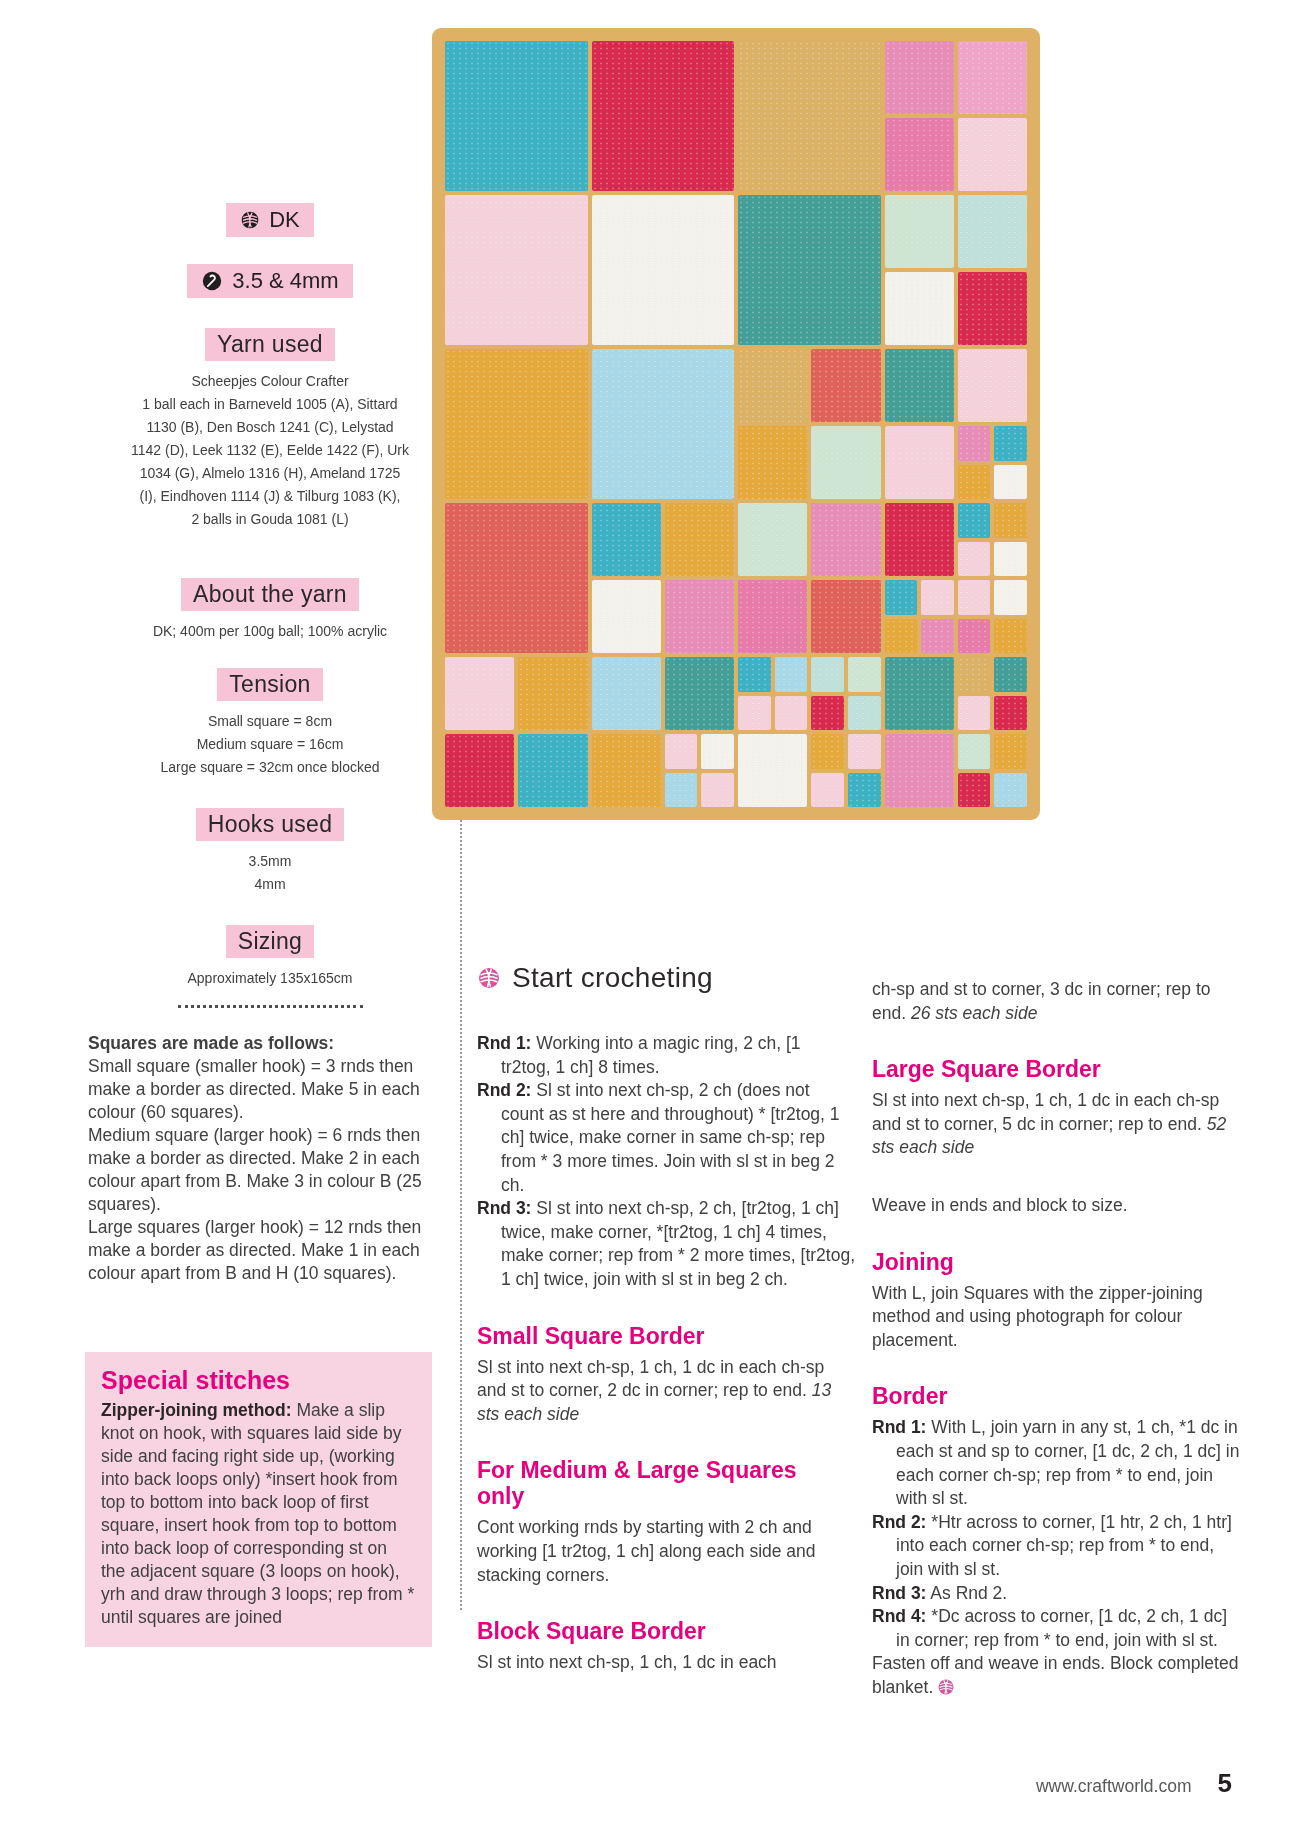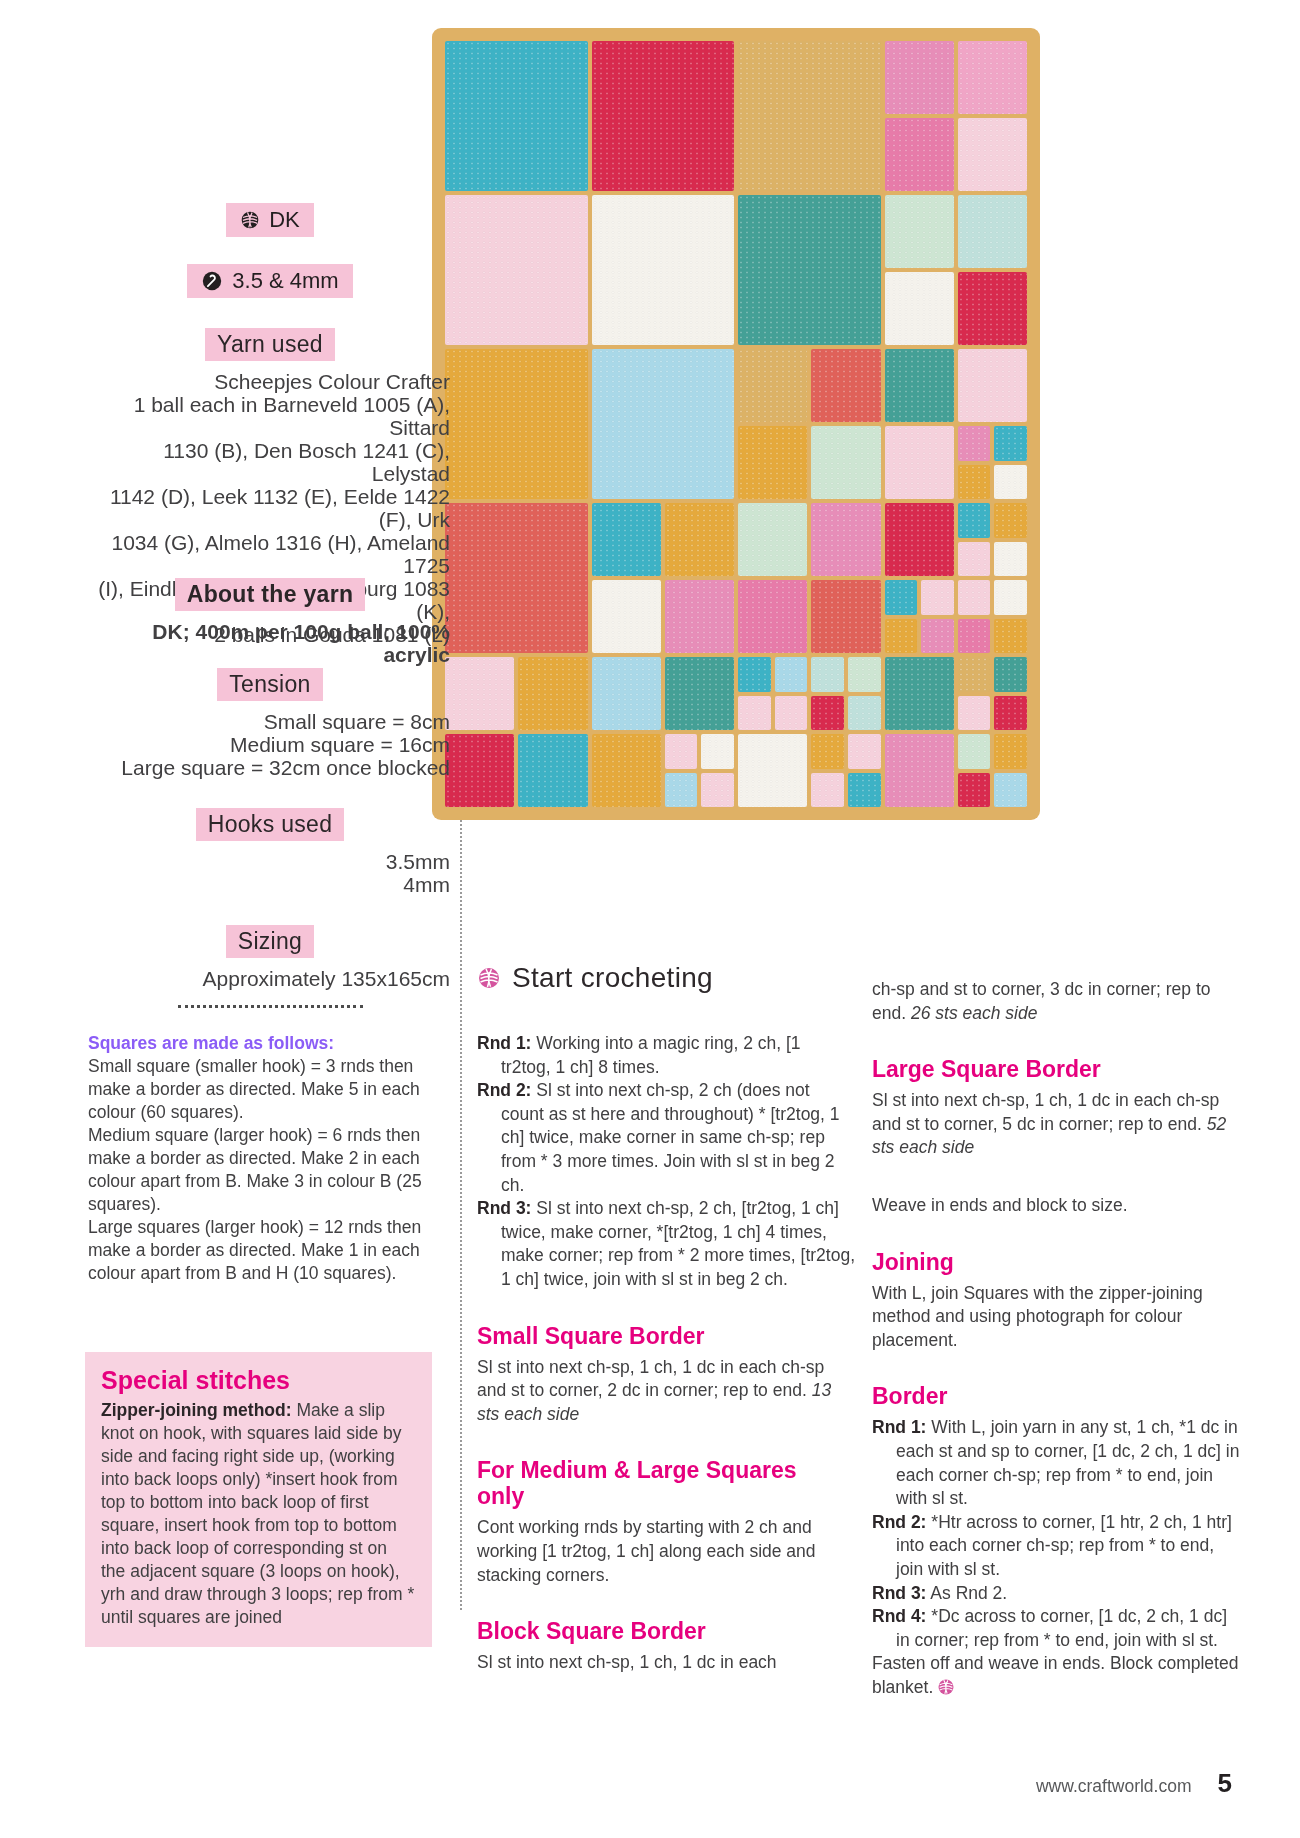--- a/index.html
+++ b/index.html
@@ -7,32 +7,32 @@
         font-family:"Liberation Sans",sans-serif;color:#414042;}
   :root{--pink:#f6c3d7;--boxpink:#f8d3e1;--mag:#e6007e;--txt:#414042;--dark:#2b2628;}
 
   
   .sec{position:absolute;left:90px;width:360px;text-align:center;}
   .pill{display:inline-block;background:var(--pink);padding:3px 12px;font-size:23px;
         color:var(--dark);letter-spacing:.3px;}
   .badge{display:inline-flex;align-items:center;gap:9px;background:var(--pink);
          padding:4px 14px;font-size:22px;color:#231f20;}
   .badge svg{display:block;}
-  .body-t{font-size:21px;line-height:23px;color:var(--txt);text-align:right;}
+  .body-t{font-size:14px;line-height:23px;color:var(--txt);}
   .sec .body-t{margin-top:9px;}
   #sec-dk{top:203px;}
   #sec-hook{top:264px;}
   #sec-yarn{top:328px;}
-  #sec-about{top:578px;font-weight:bold;}
+  #sec-about{top:578px;}
   #sec-tension{top:668px;}
   #sec-hooks{top:808px;}
   #sec-sizing{top:925px;}
   #hr-dots{position:absolute;left:178px;top:1005px;width:185px;border-top:3px dotted #4d4d4d;}
   #sec-squares{position:absolute;left:88px;top:1032px;width:344px;text-align:left;}
-  #sec-squares .title{font-weight:bold;color:#8b5cf6;font-size:17.5px;line-height:23px;}
+  #sec-squares .title{font-weight:bold;color:#404040;font-size:17.5px;line-height:23px;}
   #sec-squares .para{font-size:17.5px;line-height:23px;}
   #sec-special{position:absolute;left:85px;top:1352px;width:315px;background:var(--boxpink);
                padding:14px 16px 18px 16px;text-align:left;}
   #sec-special h3{margin:0 0 4px 0;font-size:25px;color:var(--mag);}
   #sec-special .labeled{margin:0;font-size:17.5px;line-height:23px;}
   #sec-special .labeled b{color:var(--dark);}
 
   
   #vdivider{position:absolute;left:460px;top:200px;height:1410px;border-left:2px dotted #9a9a9a;}
 

